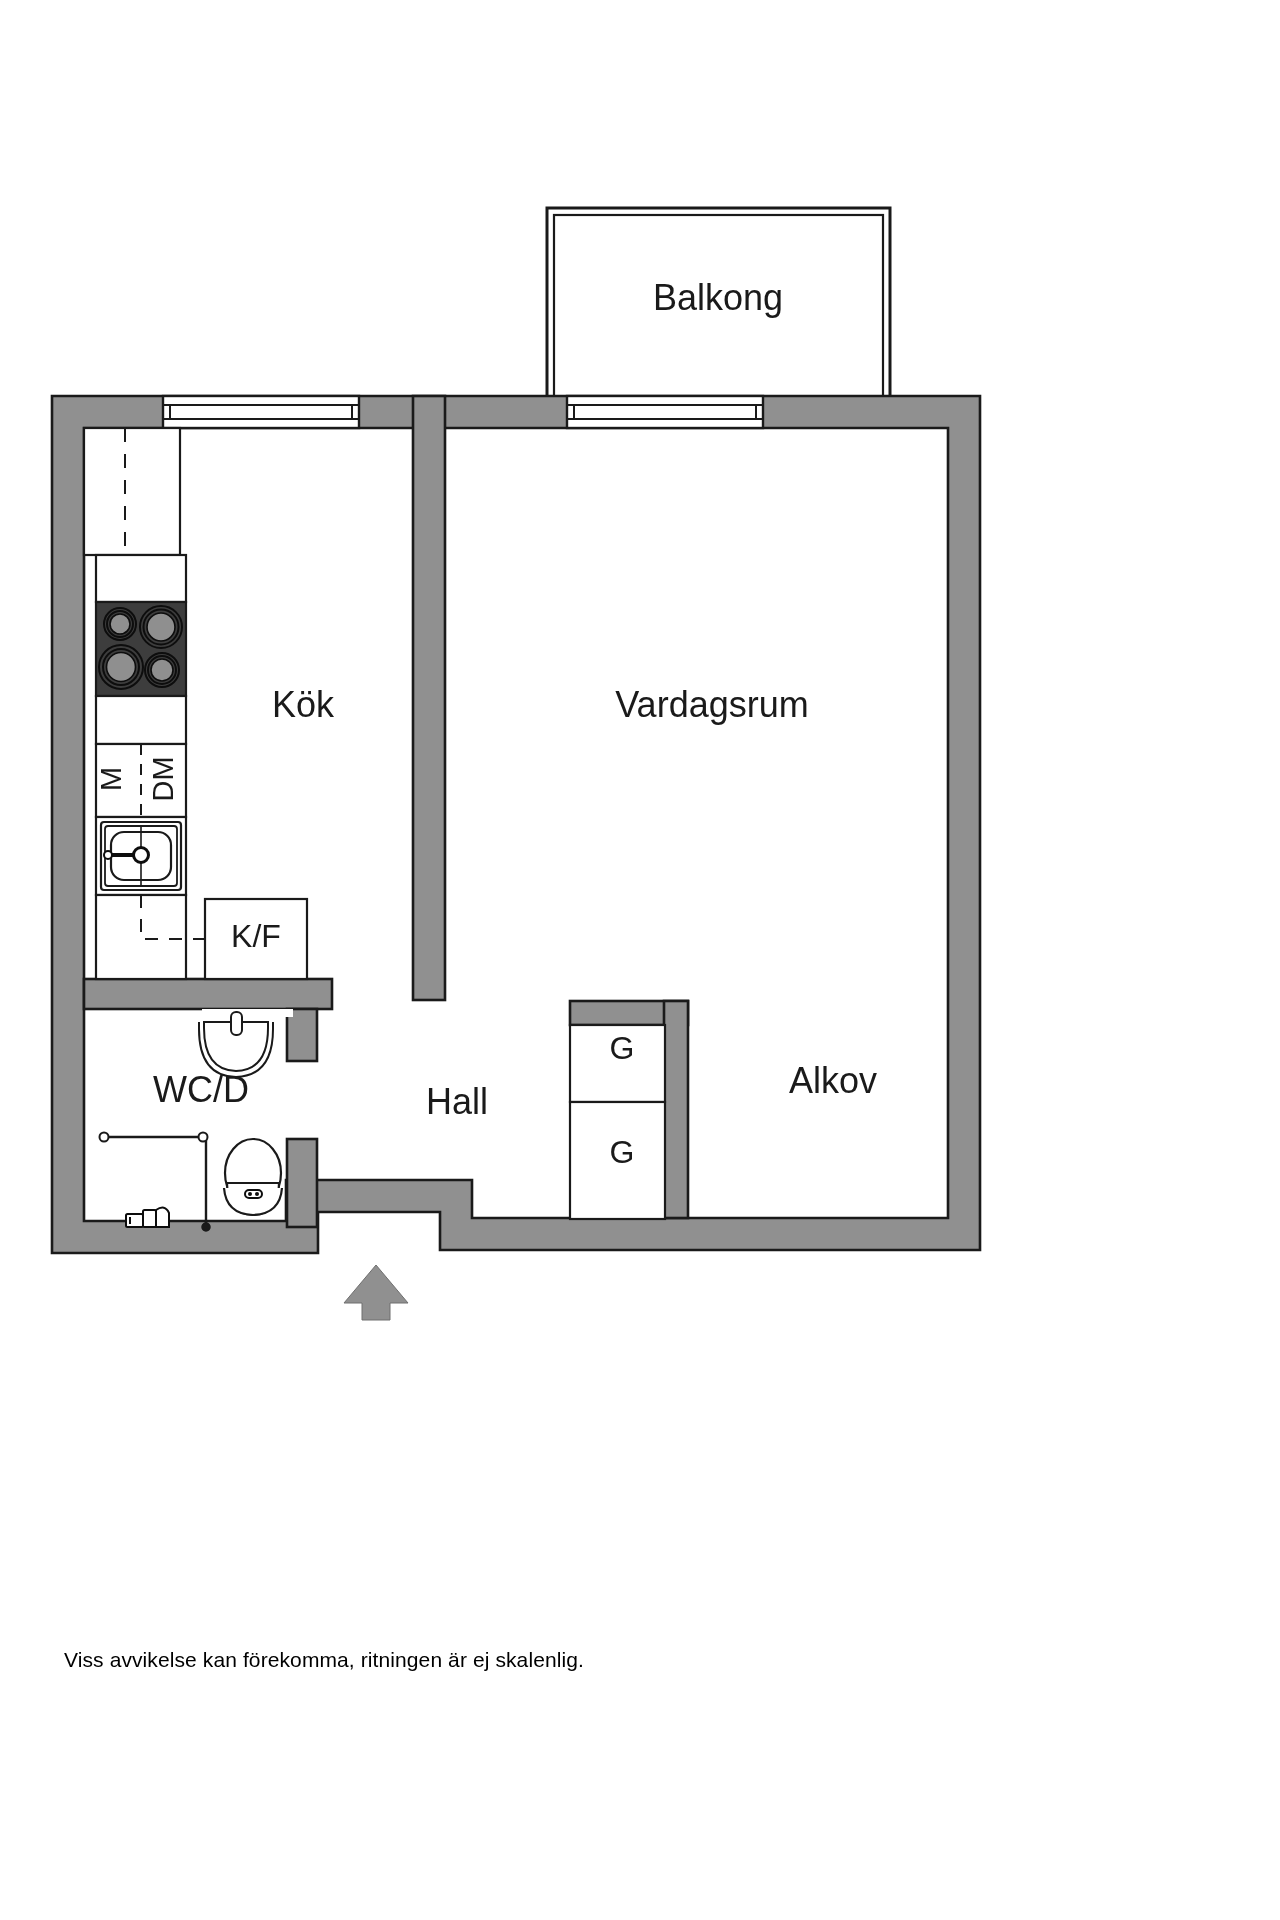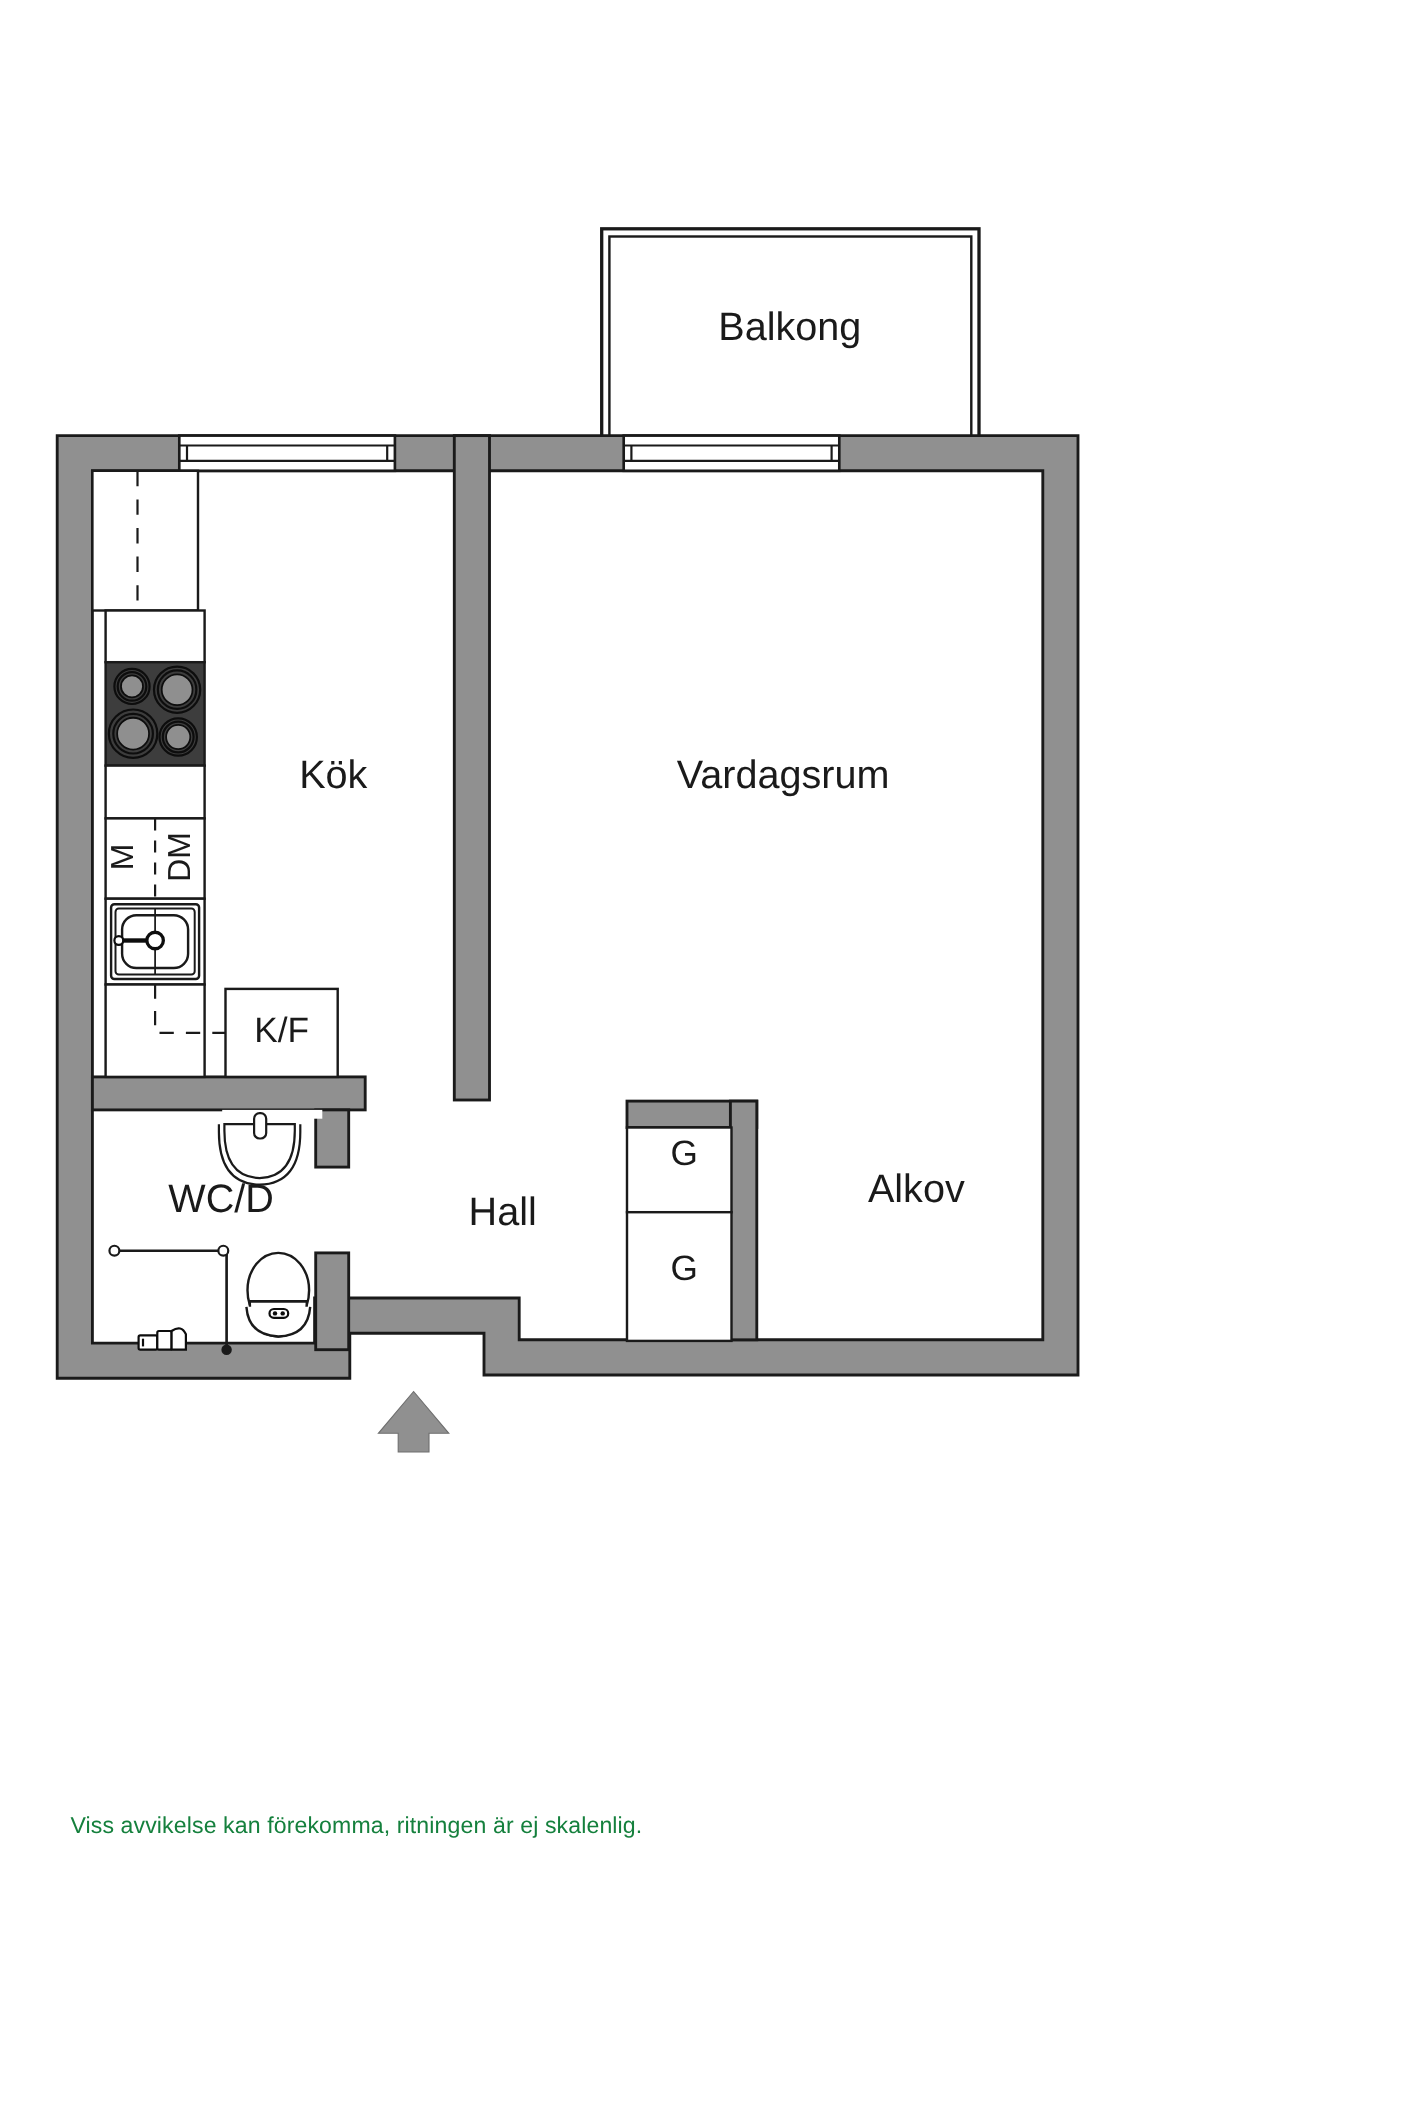--- a/index.html
+++ b/index.html
@@ -23,21 +23,21 @@
   }
   .room-label {
     font-family: "Liberation Sans", sans-serif;
     fill: #1a1a1a;
   }
   .caption {
     position: absolute;
     left: 64px;
     top: 1648px;
     font-size: 21px;
-    color: #15803d;
+    color: #000000;
     font-family: "Liberation Sans", sans-serif;
     letter-spacing: 0.1px;
     white-space: nowrap;
   }
 </style>
 </head>
 <body>
 
 <svg id="plan" viewBox="0 0 1280 1920" xmlns="http://www.w3.org/2000/svg">
 

